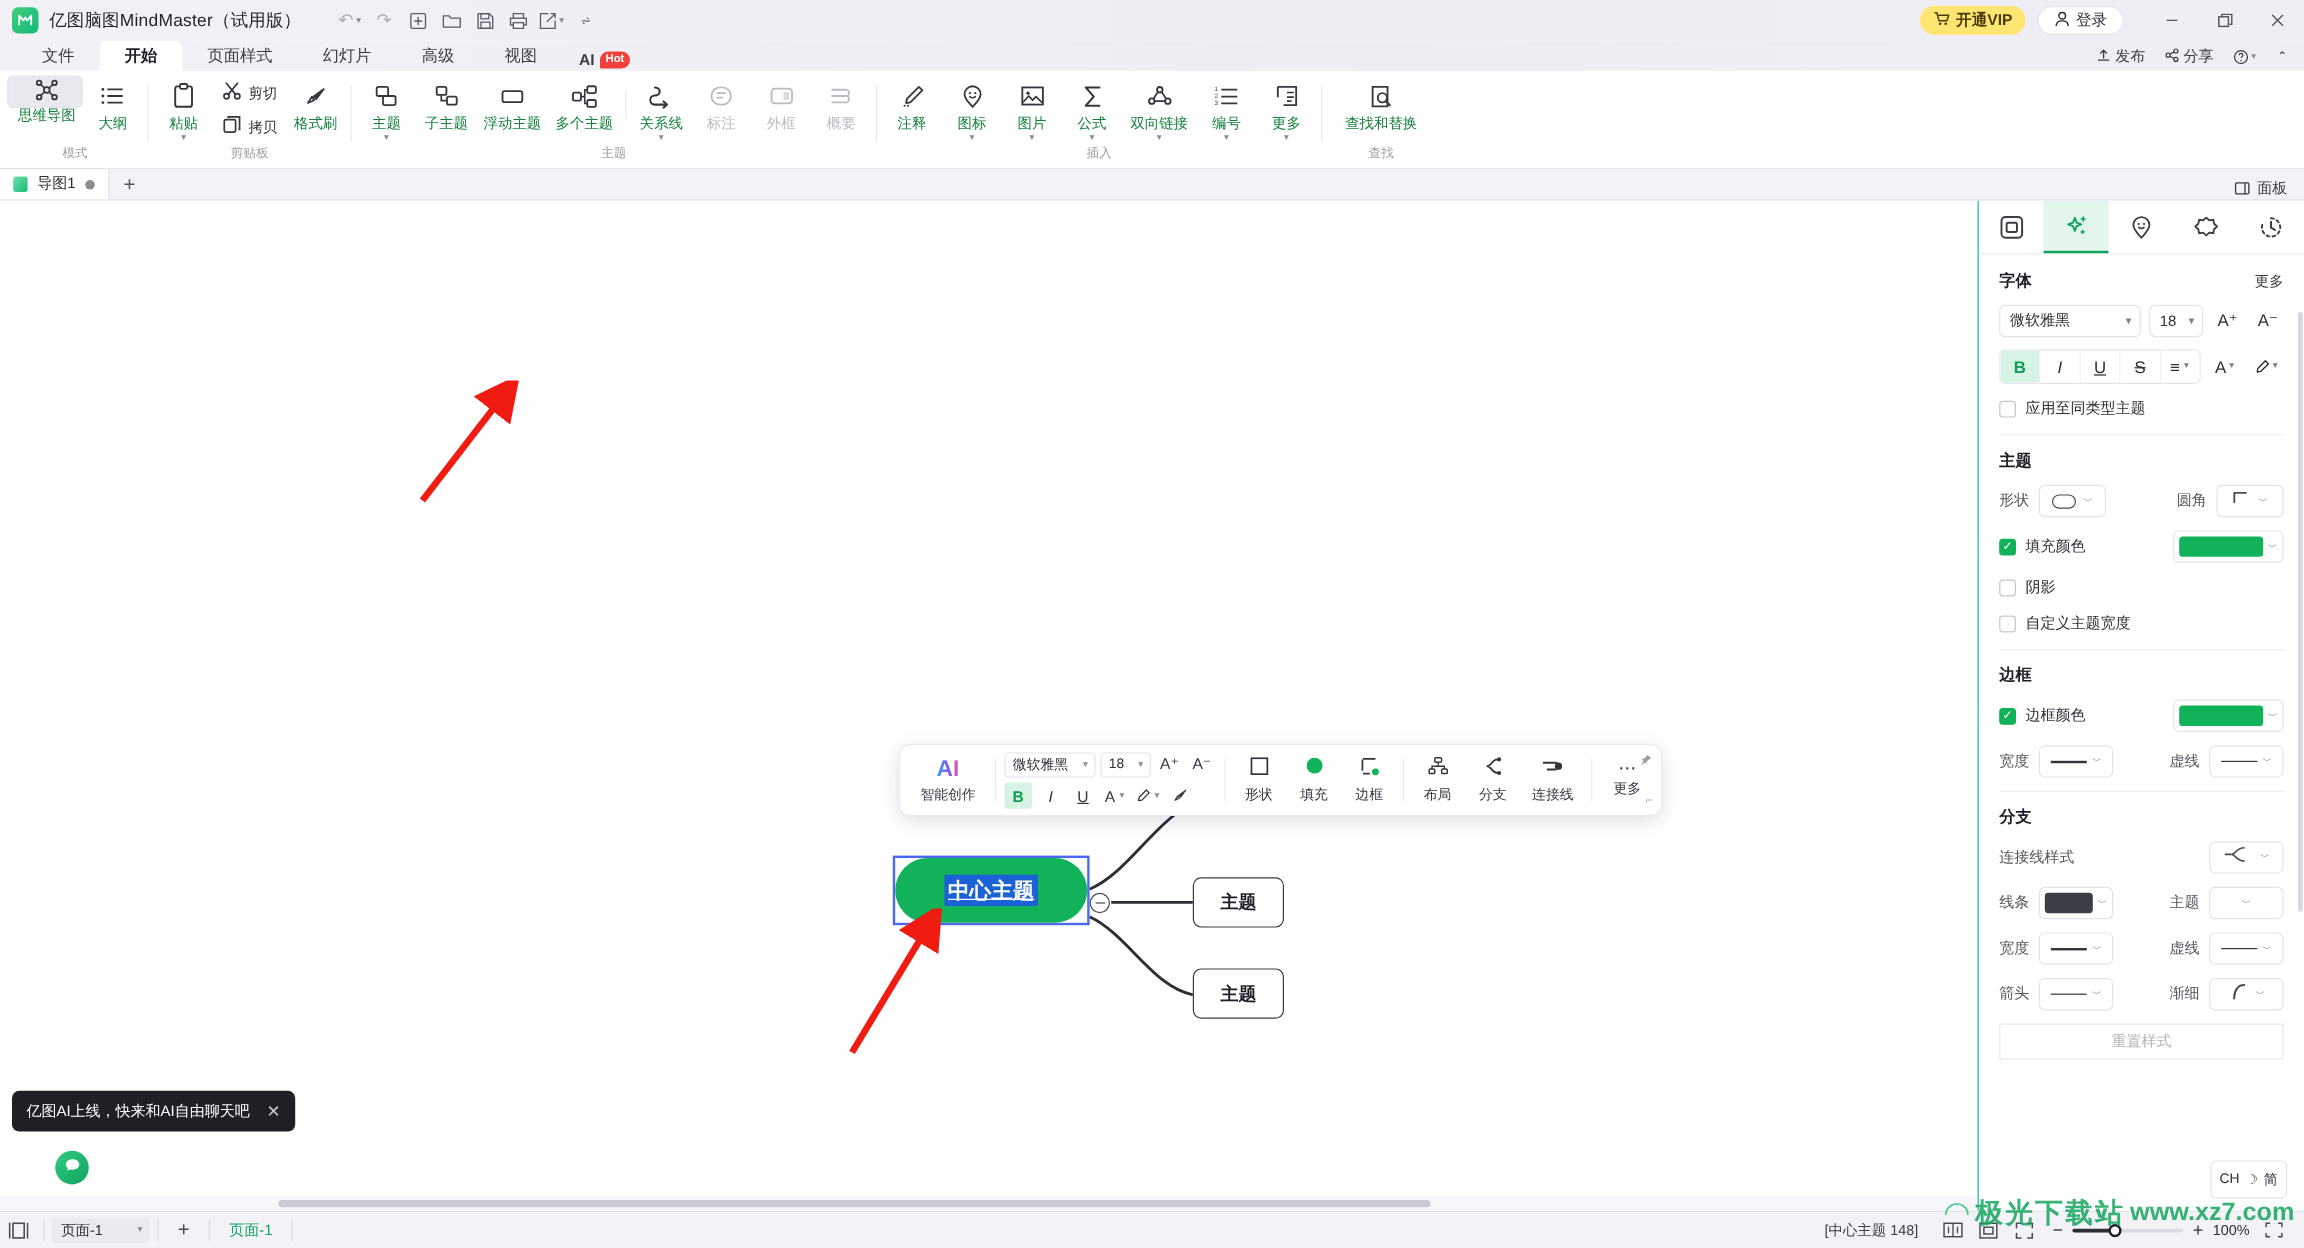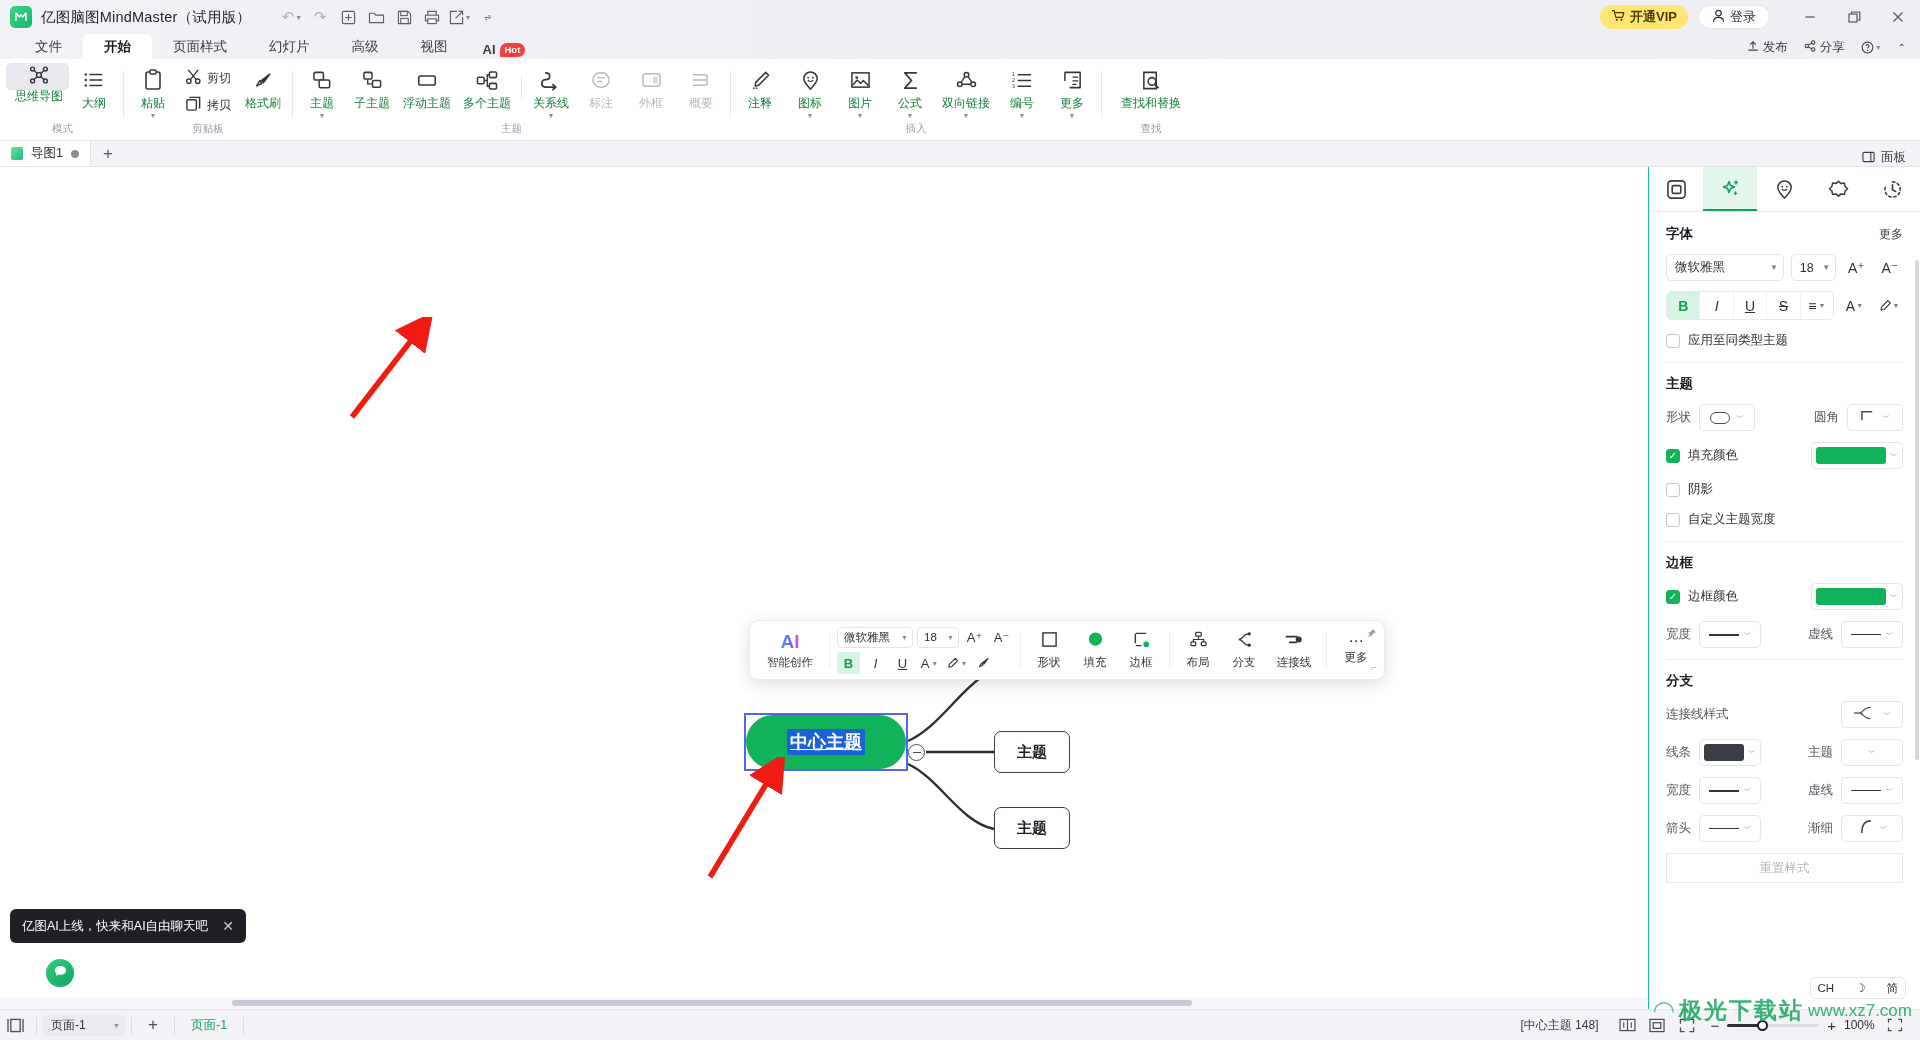--- a/index.html
+++ b/index.html
@@ -299,22 +299,22 @@
     margin-top: 6px; height: 30px; border: 1px solid #e8e7ee; border-radius: 0;
     display: flex; align-items: center; justify-content: center;
     font-size: 12.5px; color: #b4b5bd; cursor: pointer;
   }
   .rp-scroll {
     position: absolute; right: 1px; top: 48px; width: 4px; height: 500px;
     background: #d7d8de; border-radius: 2px;
   }
   .ime-badge {
     position: absolute; right: 14px; bottom: 10px; display: flex; align-items: center;
-    gap: 21px; background: #fff; border: 1px solid #e4e3ea; border-radius: 5px;
-    height: 22px; padding: 0 7px; font-size: 11.5px; color: #2d2f37;
+    gap: 5px; background: #fff; border: 1px solid #e4e3ea; border-radius: 5px;
+    height: 32px; padding: 0 7px; font-size: 11.5px; color: #2d2f37;
   }
 
   
   .statusbar {
     position: absolute; left: 0; right: 0; bottom: 0; height: 31px;
     background: #f3f2f7; border-top: 1px solid #e4e3ea;
     display: flex; align-items: center; z-index: 20;
   }
   .sb-ico {
     width: 30px; height: 31px; display: flex; align-items: center; justify-content: center;
@@ -337,21 +337,21 @@
   .zoom-knob {
     position: absolute; left: 30px; top: -4px; width: 11px; height: 11px;
     background: #fff; border: 2.3px solid #1d1f27; border-radius: 50%; cursor: pointer;
   }
   .zoom-pct { font-size: 12px; color: #2d2f37; width: 36px; }
   .wm {
     position: absolute; right: 8px; bottom: 14px; pointer-events: none;
     display: flex; align-items: center; gap: 4px; opacity: .85; z-index: 40;
   }
   .wm .t1 { font-size: 23px; font-weight: bold; color: #17a55f; letter-spacing: 2px; }
-  .wm .t2 { font-size: 17px; font-weight: normal; color: #17a55f; }
+  .wm .t2 { font-size: 21px; font-weight: bold; color: #17a55f; }
   .wm-swirl { font-size: 26px; color: #3fc27c; }
 </style>
 </head>
 <body>
 
 <div class="titlebar">
   <div class="app-logo">
     <svg width="14" height="14" viewBox="0 0 14 14">
         <path d="M2 11V3l3.4 4L7 4.6 8.6 7 12 3v8" stroke="#fff" stroke-width="1.5" fill="none" stroke-linejoin="round"></path>
       </svg>

